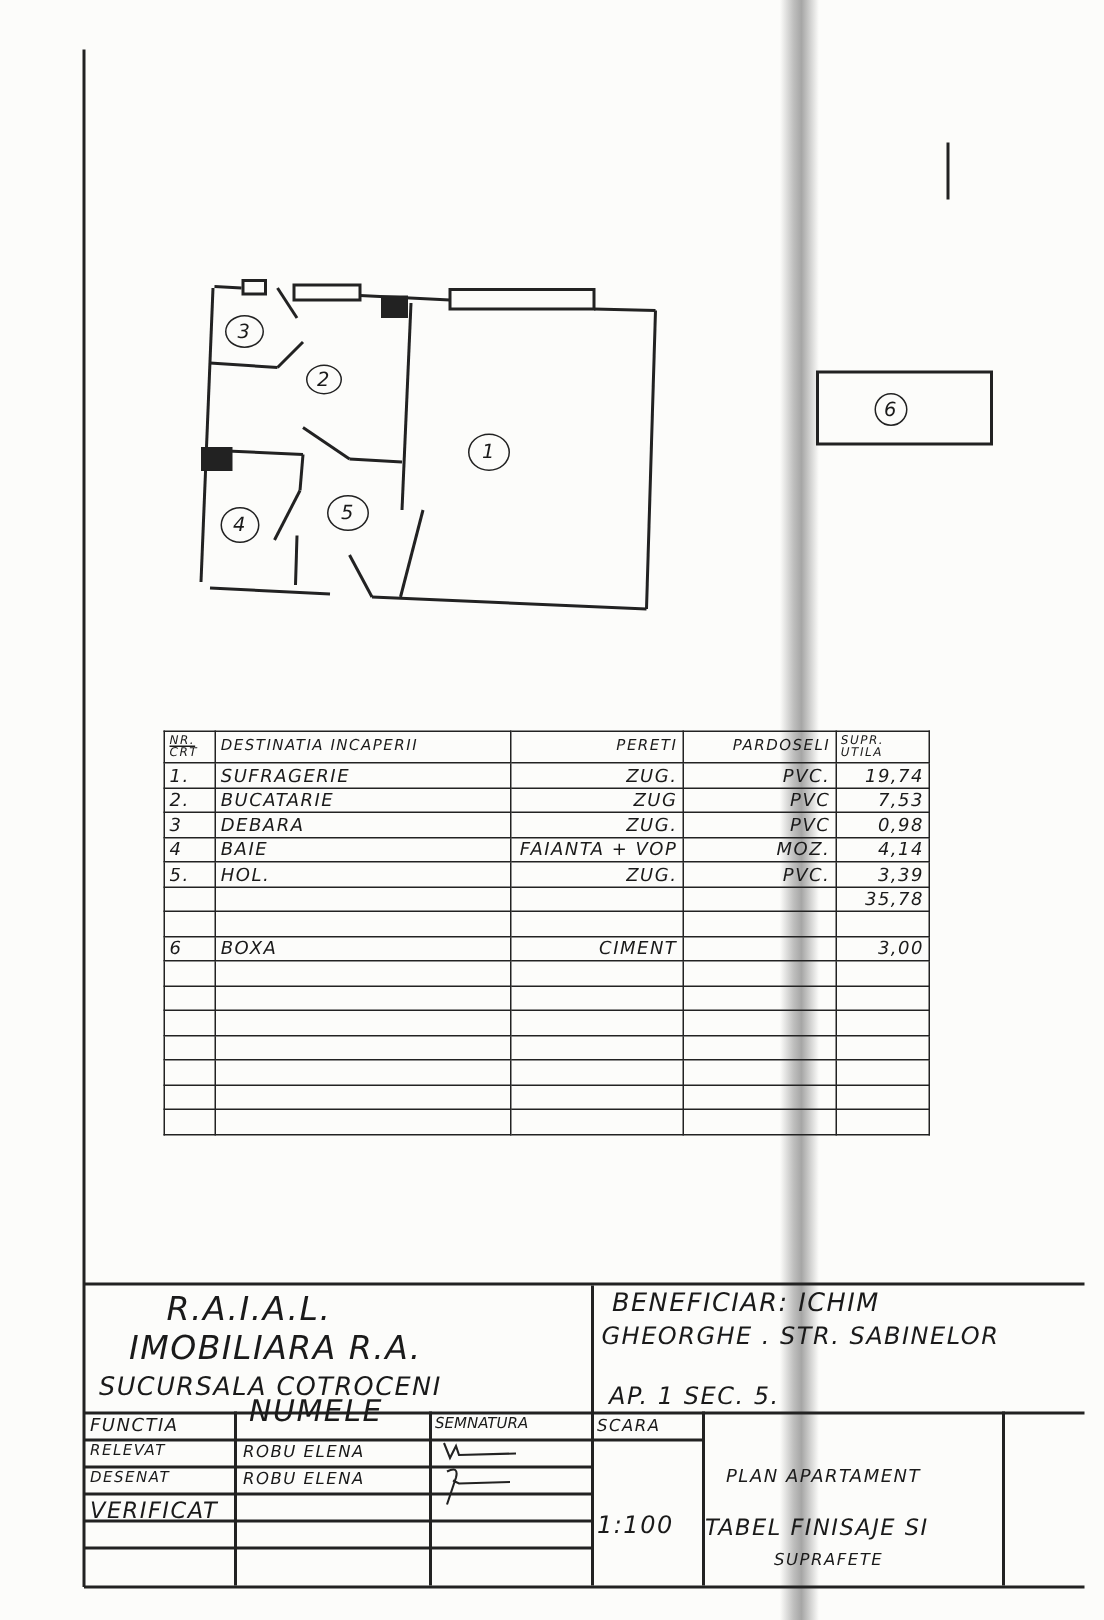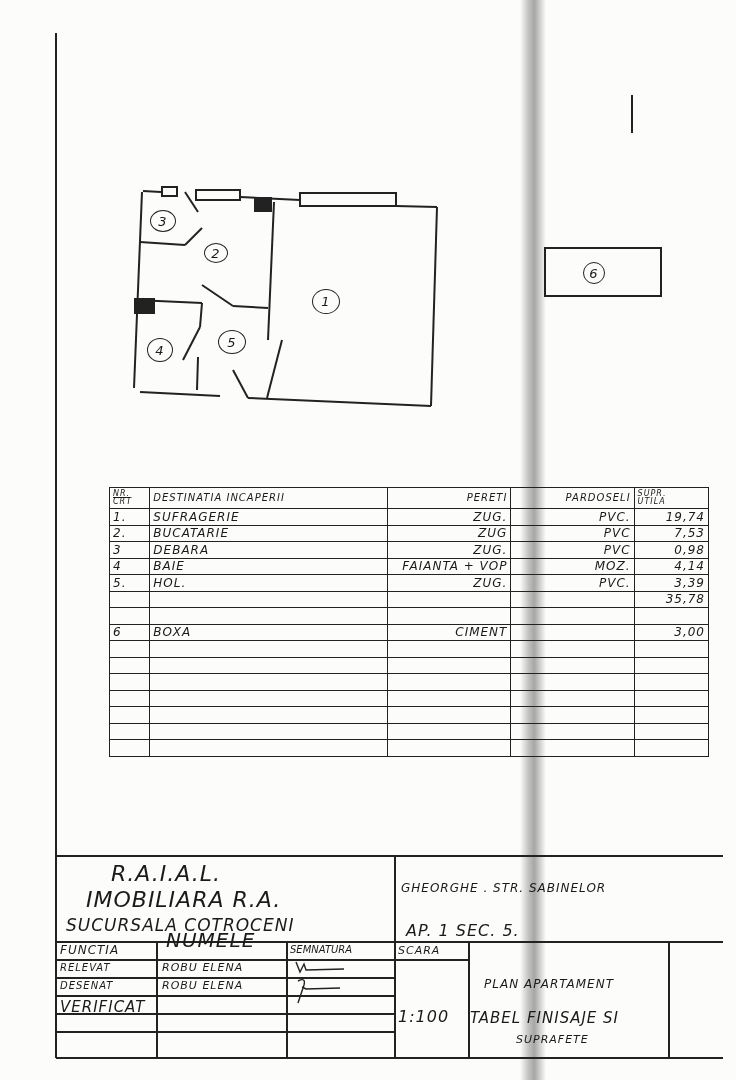--- a/index.html
+++ b/index.html
@@ -10,21 +10,21 @@
   .border-left{left:55px;top:33px;width:2px;height:1025px;background:#222;}
   .streak{left:520px;top:0;width:26px;height:1080px;
           background:linear-gradient(90deg,rgba(150,150,150,0) 0%,rgba(140,140,140,.55) 35%,rgba(120,120,120,.65) 55%,rgba(150,150,150,0) 100%);}
   .vtick{left:631px;top:95px;width:2px;height:38px;background:#222;}
   
   .plan{left:120px;top:170px;width:330px;height:250px;}
   .room6{left:544px;top:247px;width:114px;height:46px;border:2px solid #222;border-bottom-width:2px;}
   .circ{position:absolute;border:1.5px solid #222;border-radius:50%;font-size:13px;
         display:flex;align-items:center;justify-content:center;}
   
-  table.fin{position:absolute;left:109px;top:487px;width:600px;border-collapse:collapse;}
+  table.fin{position:absolute;left:109px;top:487px;width:511px;border-collapse:collapse;}
   table.fin td{border:1.5px solid #222;height:15.5px;padding:0 3px;font-size:12px;line-height:14px;white-space:nowrap;overflow:hidden;}
   table.fin td.c{text-align:right;}
   table.fin td.r{text-align:right;}
   table.fin tr.hdr td{font-size:10px;height:20px;}
   .hdr-small{font-size:8px;line-height:8px;display:block;}
   .ul{text-decoration:underline;}
   
   .tb{left:56px;top:855px;width:667px;height:200px;border-top:2px solid #222;border-bottom:2px solid #222;border-right:0;}
   .tb .vline{position:absolute;background:#222;width:2px;}
   .tb .hline{position:absolute;background:#222;height:1.5px;}
@@ -219,21 +219,22 @@
   <div class="hline" style="left:0;top:102px;width:412px;"></div>
   <div class="hline" style="left:0;top:120px;width:338px;"></div>
   <div class="hline" style="left:0;top:138px;width:338px;"></div>
   <div class="hline" style="left:0;top:156px;width:338px;"></div>
   <div class="hline" style="left:0;top:174px;width:338px;"></div>
 
   <div class="txt" style="left:55px;top:4px;font-size:22px;">R.A.I.A.L.</div>
   <div class="txt" style="left:30px;top:30px;font-size:22px;">IMOBILIARA R.A.</div>
   <div class="txt" style="left:10px;top:58px;font-size:17px;">SUCURSALA COTROCENI</div>
 
-  <div class="txt" style="left:345px;top:24px;font-size:12px;">GHEORGHE . STR. SABINELOR</div>
+  <div class="txt" style="left:352px;top:2px;font-size:17px;"><span>BENEFICIAR:</span> <span>ICHIM</span></div>
+  <div class="txt" style="left:345px;top:24px;font-size:16px;">GHEORGHE . STR. SABINELOR</div>
   <div class="txt" style="left:350px;top:64px;font-size:16px;">AP. 1  SEC. 5.</div>
 
   <div class="txt" style="left:4px;top:86px;font-size:12px;">FUNCTIA</div>
   <div class="txt" style="left:110px;top:71px;font-size:20px;">NUMELE</div>
   <div class="txt" style="left:234px;top:87px;font-size:10px;letter-spacing:0;">SEMNATURA</div>
   <div class="txt" style="left:342px;top:87px;font-size:11px;">SCARA</div>
 
   <div class="txt" style="left:4px;top:105px;font-size:10px;">RELEVAT</div>
   <div class="txt" style="left:106px;top:104px;font-size:11px;">ROBU ELENA</div>
   <svg class="txt" style="left:236px;top:103px;" width="60" height="16">

